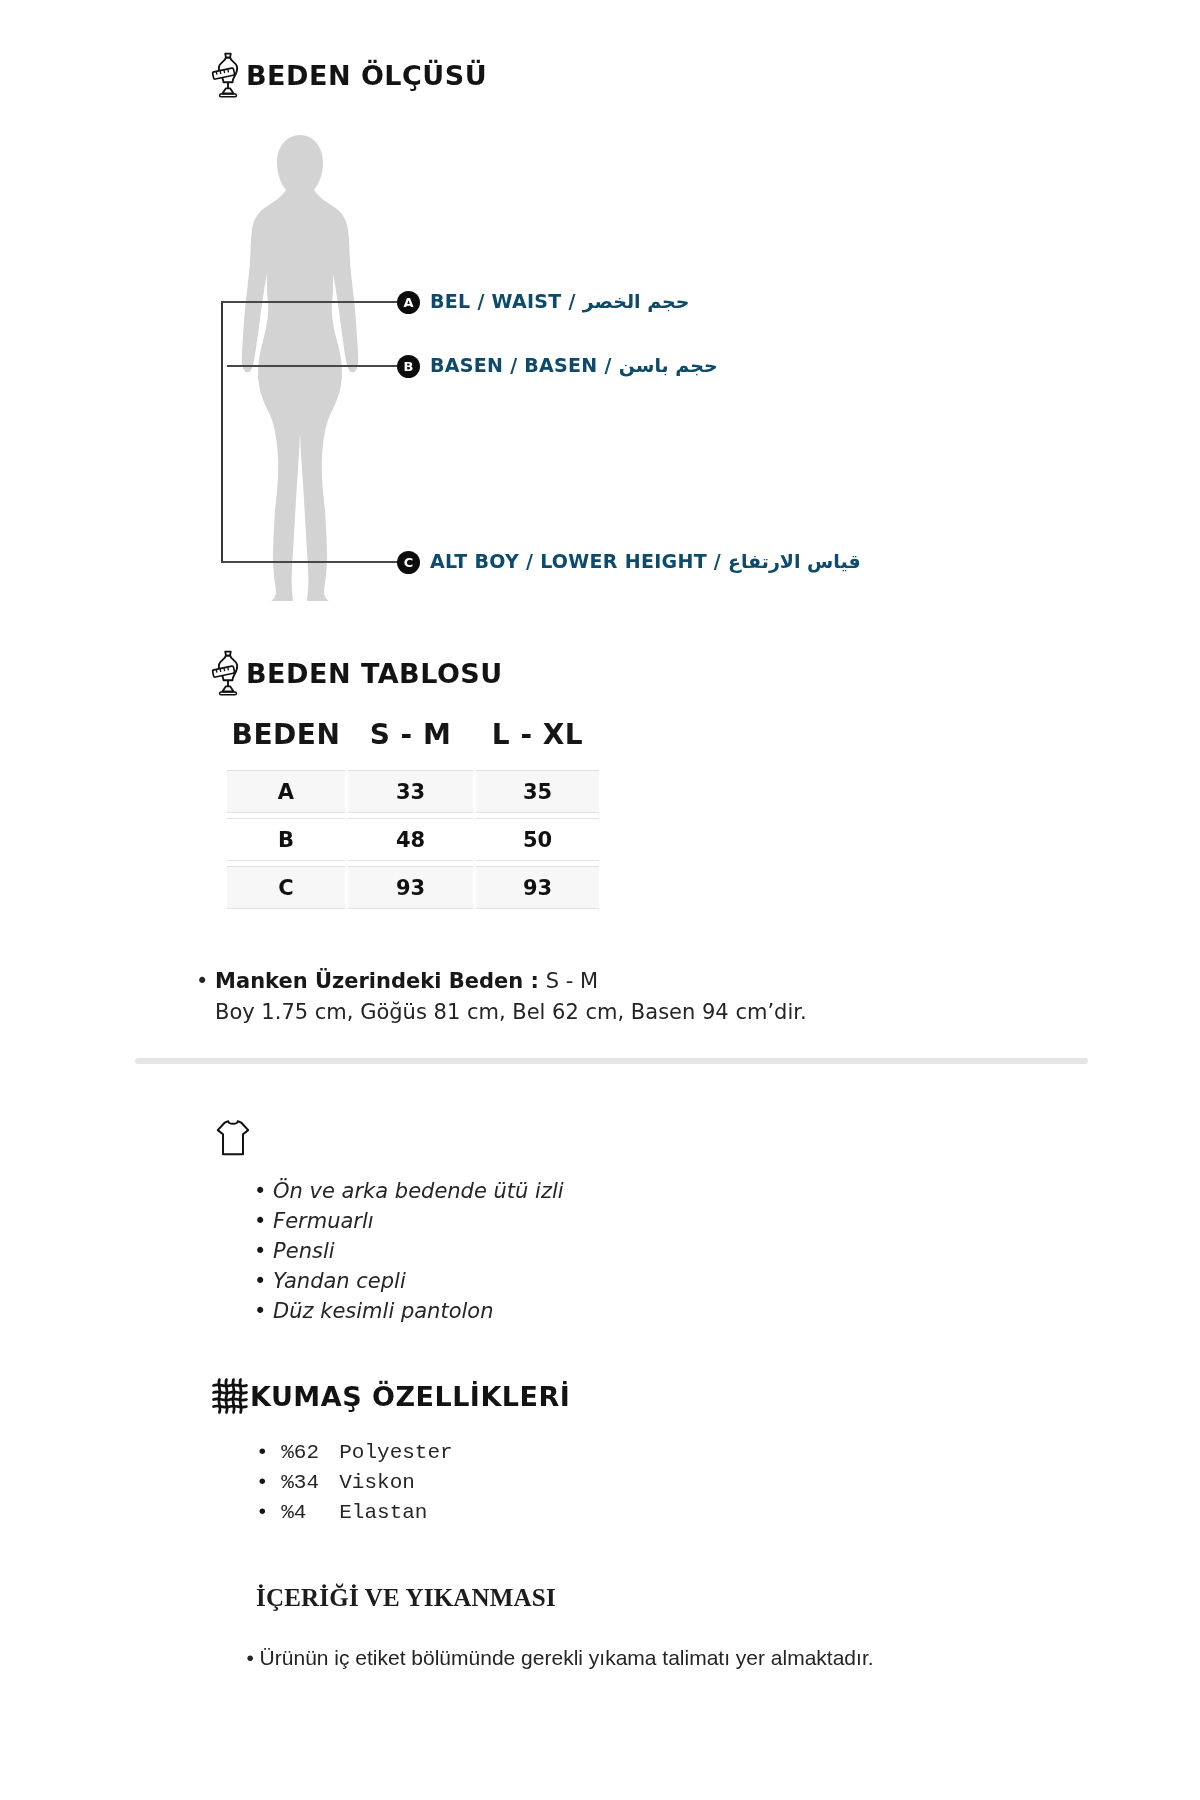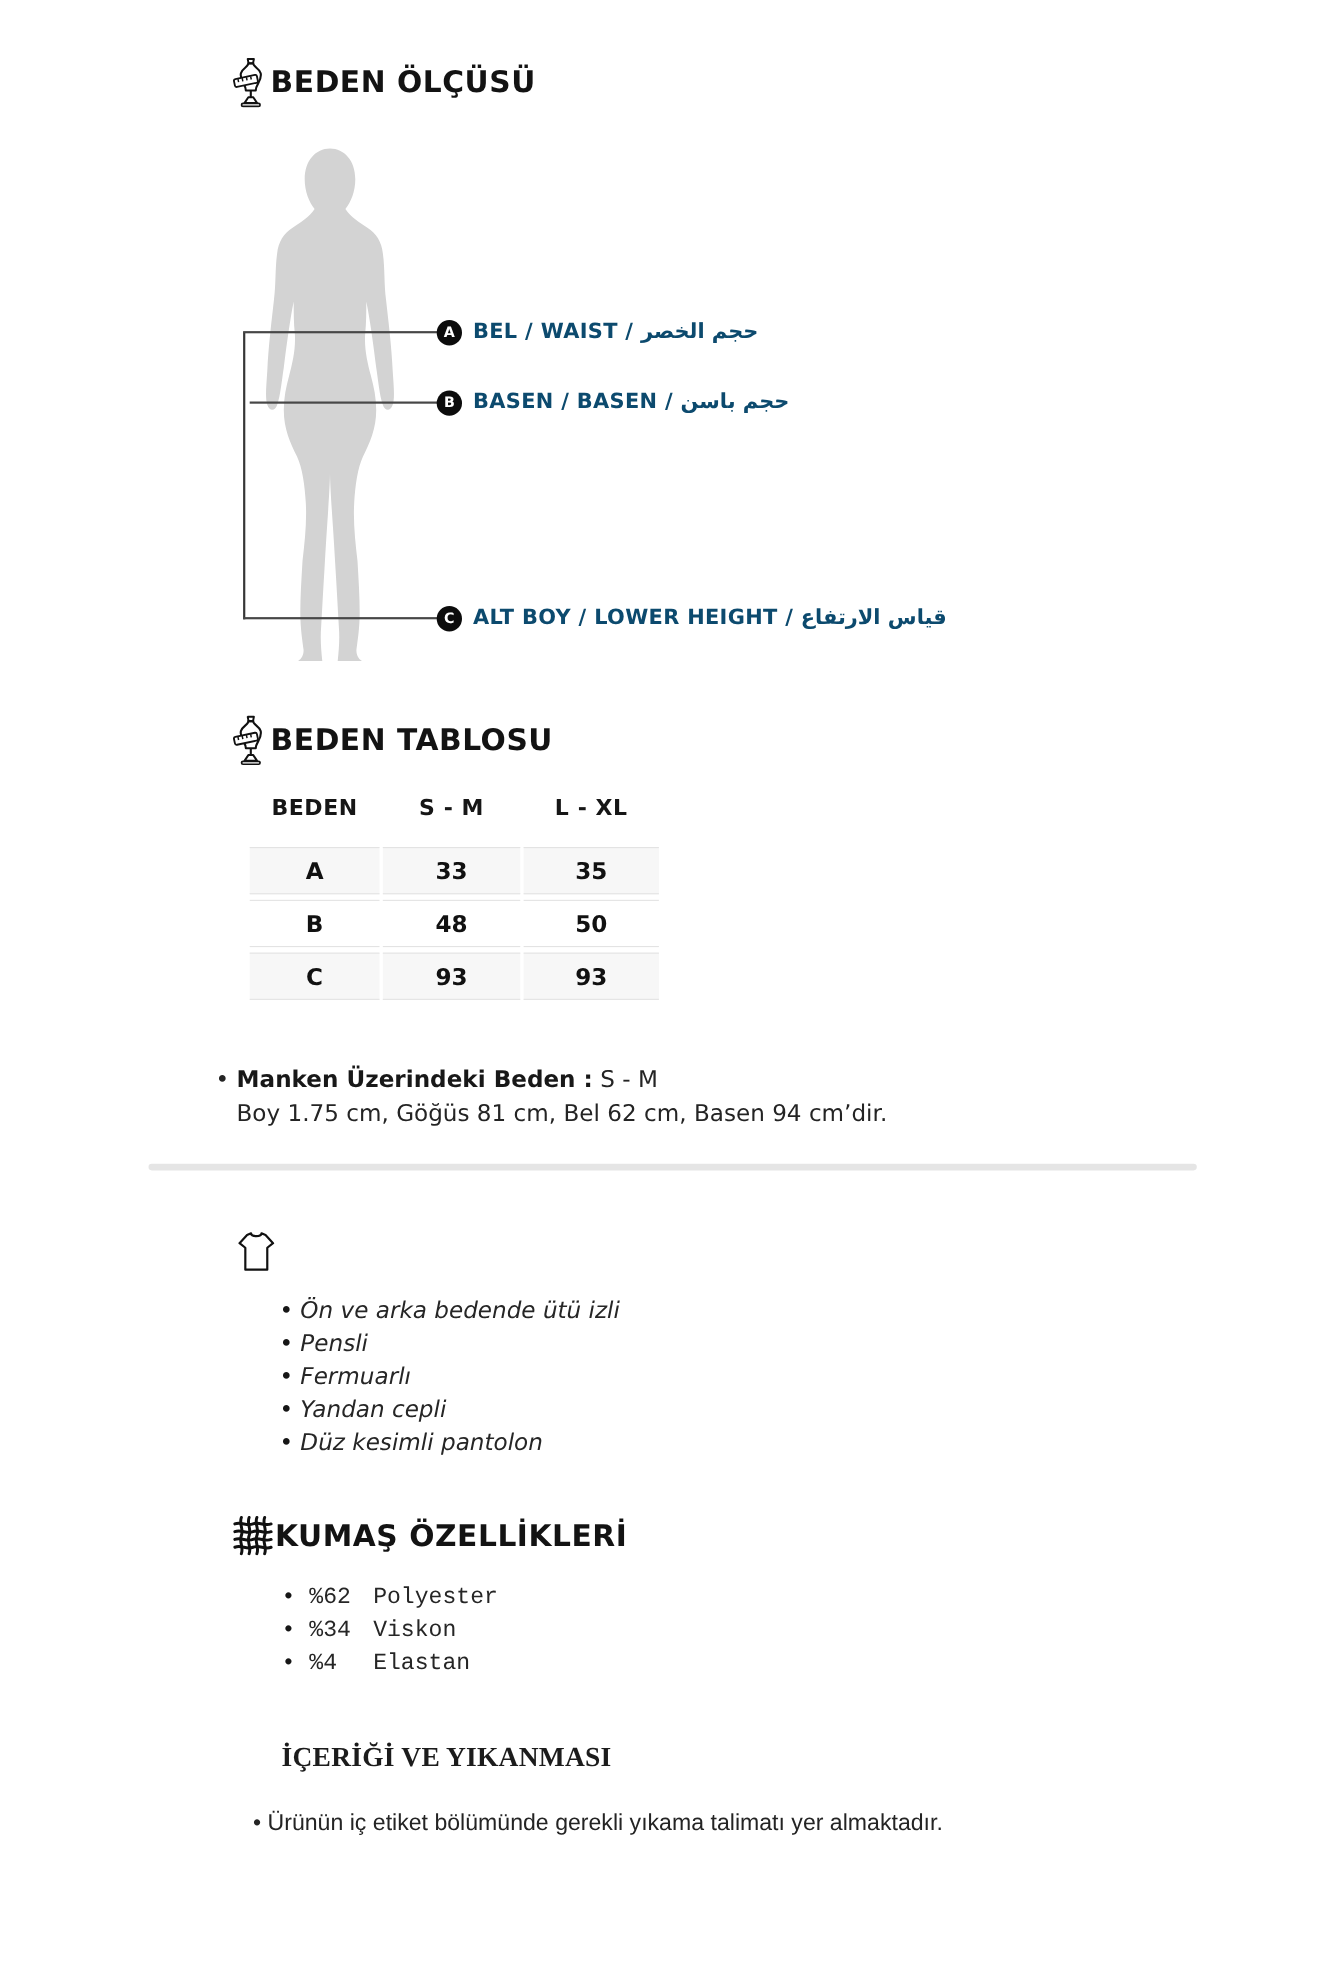--- a/index.html
+++ b/index.html
@@ -13,21 +13,21 @@
   
   .line{position:absolute;height:2px;background:#474747;}
   .vline{position:absolute;width:2px;background:#363636;}
   .dot{position:absolute;width:23px;height:23px;border-radius:50%;background:#0c0c0c;color:#fff;
        font-size:13px;font-weight:700;display:flex;align-items:center;justify-content:center;}
   .mlabel{position:absolute;font-size:19px;font-weight:700;letter-spacing:.3px;color:#0c4a6e;white-space:nowrap;}
 
   
   .tbl{position:absolute;left:227px;top:712px;width:372px;}
   .grid3{display:grid;grid-template-columns:118px 125px 123px;column-gap:3px;}
-  .tbl .hrow{height:44px;align-items:center;text-align:left;font-size:20px;font-weight:700;letter-spacing:.5px;}
+  .tbl .hrow{height:44px;align-items:center;text-align:left;font-size:28px;font-weight:700;letter-spacing:.5px;}
   .tbl .hrow div{display:flex;align-items:center;justify-content:center;height:100%;}
   .tbl .rows{margin-top:14px;}
   .tbl .drow{margin-bottom:5px;}
   .tbl .drow .c{background:#f7f7f7;border-top:1px solid #e3e3e3;border-bottom:1px solid #e3e3e3;
        height:41px;display:flex;align-items:center;justify-content:center;font-size:21px;font-weight:700;color:#111;}
   .tbl .drow.alt .c{background:#ffffff;}
 
   
   .manken{position:absolute;left:196px;top:966px;font-size:21px;color:#242424;line-height:31px;}
   .manken .l1::before{content:"•  ";}
@@ -39,21 +39,21 @@
   
   .blist{position:absolute;list-style:none;margin:0;padding:0;font-size:21px;color:#262626;}
   .blist li{line-height:30px;}
   .blist li::before{content:"•  ";color:#161616;}
   .pct{display:inline-block;min-width:58px;}
 
   
   .care-h{position:absolute;left:256px;top:1584px;font-family:Liberation Serif, serif;
           font-size:25px;font-weight:700;letter-spacing:.2px;color:#1c1c1c;}
   .care-p{position:absolute;left:230px;top:1642px;width:660px;font-family:"Liberation Sans",sans-serif;
-          font-size:21px;line-height:31px;color:#242424;}
+          font-size:21px;line-height:31px;color:#242424;text-align:center;}
   .care-p::before{content:"•  ";}
   .icon{flex:0 0 auto;}
 </style>
 </head>
 <body>
 
 <div id="canvas">
 
   <div class="sec-h" style="left:210px;top:52px;">
     <svg class="icon" width="36" height="46" viewBox="0 0 32 41">
@@ -157,22 +157,22 @@
   <div class="divider"></div>
 
   <div class="sec-h" style="left:212px;top:1118px;">
     <svg class="icon" width="42" height="40" viewBox="0 0 40 36">
       <path d="M12,3.5 L15.5,2 C15.7,5.2 24.3,5.2 24.5,2 L28,3.5 L34.5,10.5 L29.5,14.5 L29.5,33.5 L10.5,33.5 L10.5,14.5 L5.5,10.5 Z" fill="none" stroke="#111" stroke-width="1.9" stroke-linejoin="round"></path>
     </svg>
   </div>
 
   <ul class="blist" style="left:254px;top:1176px;font-style:italic;">
     <li>Ön ve arka bedende ütü izli</li>
+    <li>Fermuarlı</li>
     <li>Pensli</li>
-    <li>Fermuarlı</li>
     <li>Yandan cepli</li>
     <li>Düz kesimli pantolon</li>
   </ul>
 
   <div class="sec-h" style="left:210px;top:1376px;">
     <svg class="icon" width="40" height="40" viewBox="0 0 34 34">
       <g fill="none" stroke="#111" stroke-width="2.3" stroke-linecap="round">
         <path d="M8,3 C6,8 10,12 8,17 C6,22 10,26 8,31"></path>
         <path d="M14,3 C12,8 16,12 14,17 C12,22 16,26 14,31"></path>
         <path d="M20,3 C18,8 22,12 20,17 C18,22 22,26 20,31"></path>

